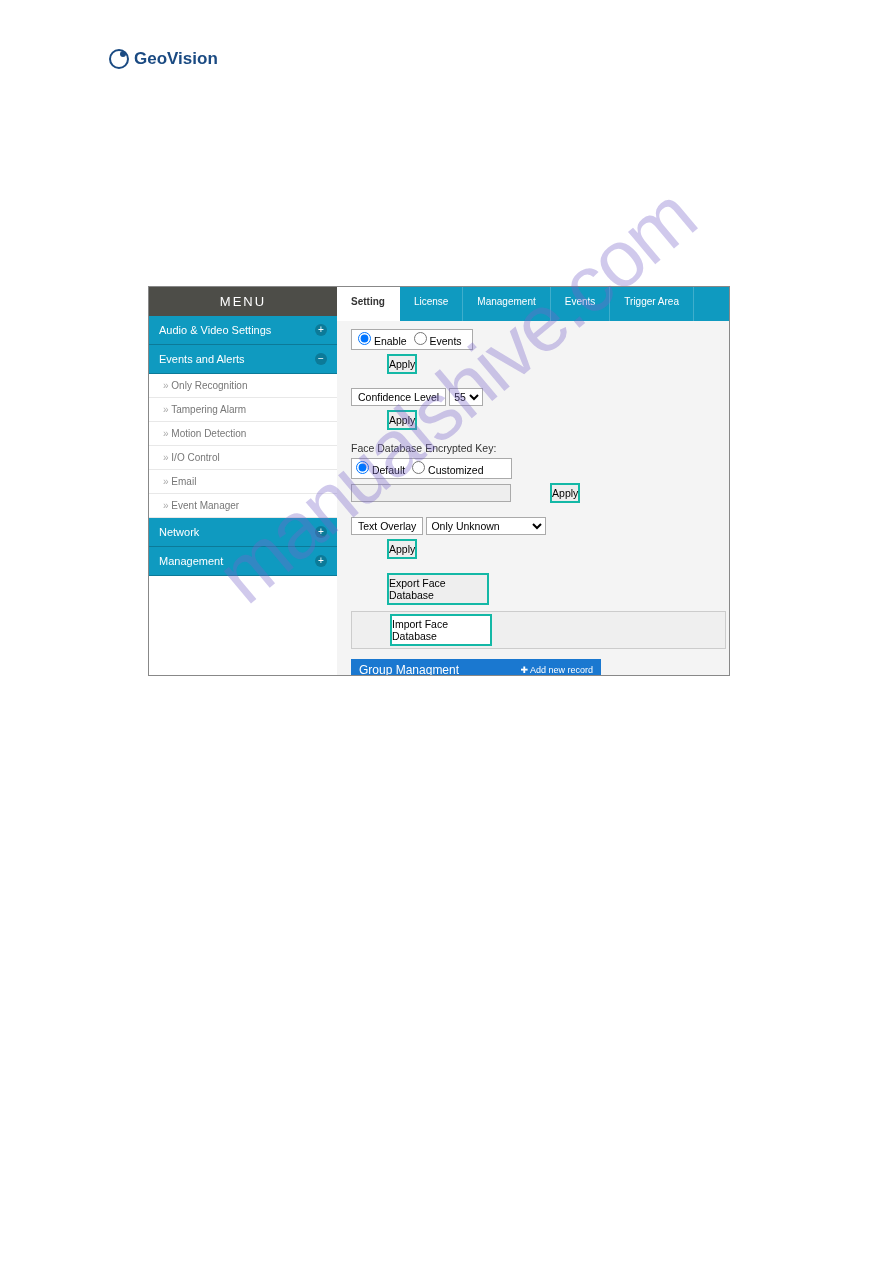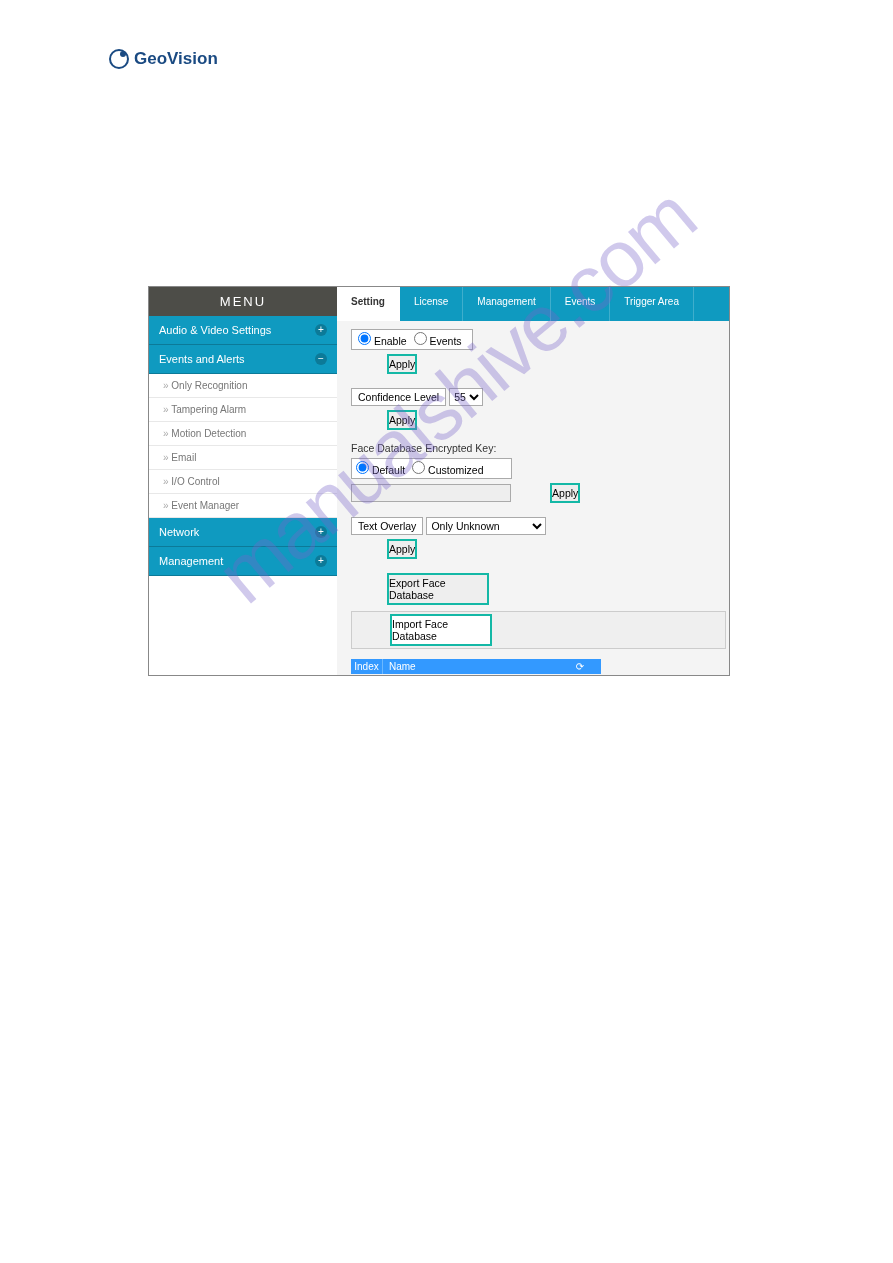--- a/index.html
+++ b/index.html
@@ -196,22 +196,22 @@
     </div>
 
     <div class="menu-section">
       <span>Events and Alerts</span>
       <span class="icon">−</span>
     </div>
 
     <div class="submenu-item">Only Recognition</div>
     <div class="submenu-item">Tampering Alarm</div>
     <div class="submenu-item">Motion Detection</div>
+    <div class="submenu-item">I/O Control</div>
     <div class="submenu-item">Email</div>
-    <div class="submenu-item">I/O Control</div>
     <div class="submenu-item">Event Manager</div>
 
     <div class="menu-section">
       <span>Network</span>
       <span class="icon">+</span>
     </div>
 
     <div class="menu-section">
       <span>Management</span>
       <span class="icon">+</span>
@@ -285,20 +285,27 @@
 
       <div class="row">
         <span class="btn long">Export Face Database</span>
       </div>
 
       <div class="import-bar">
         <span class="btn long">Import Face Database</span>
       </div>
 
       <div class="group-panel">
+        <div class="group-title">
+          <span>Group Managment</span>
+          <span class="add-rec">
+            <span>✚</span>
+            <span>Add new record</span>
+          </span>
+        </div>
         <div class="group-header">
           <div class="cidx">Index</div>
           <div class="cname">Name</div>
           <div class="cact">
             <span style="color:#fff">⟳</span>
           </div>
         </div>
 
       </div>
 

